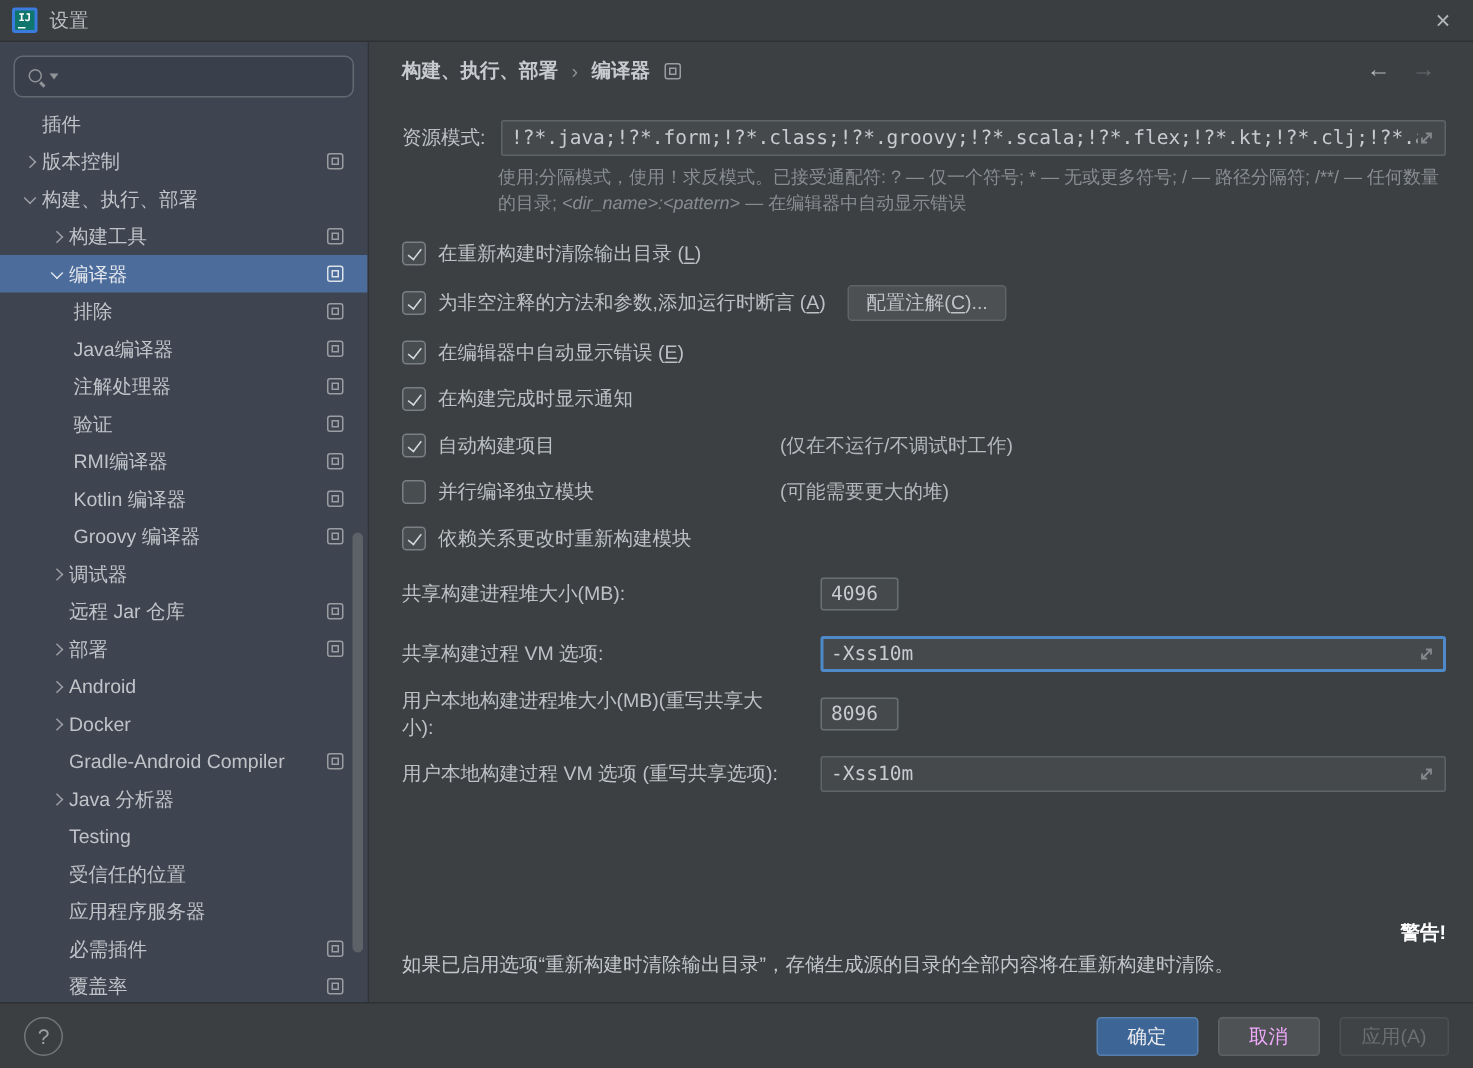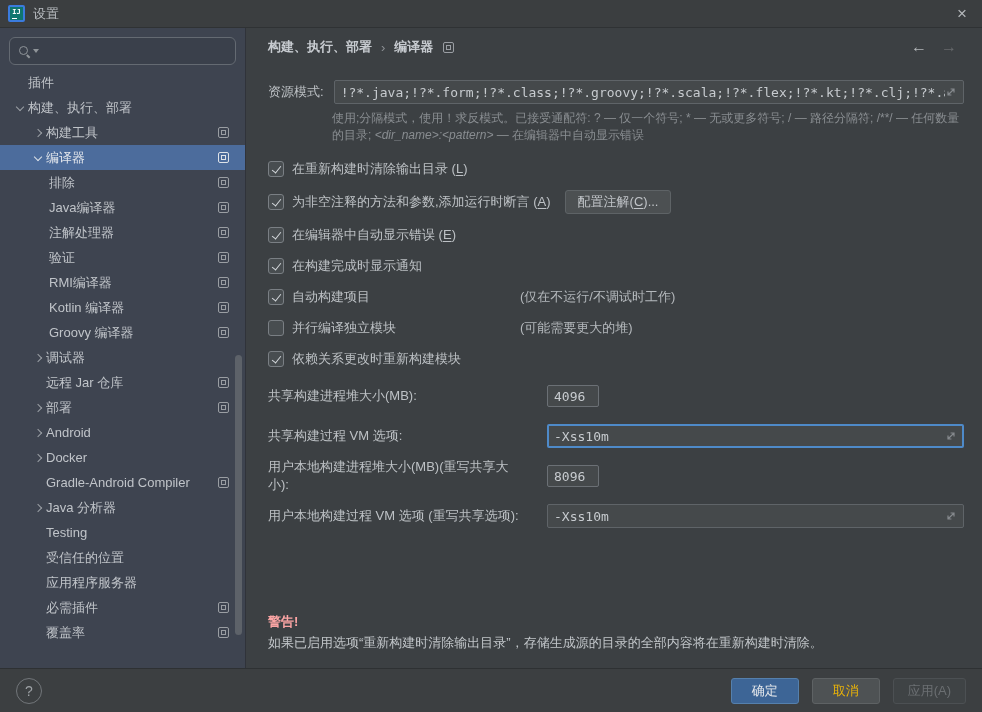--- a/index.html
+++ b/index.html
@@ -75,31 +75,31 @@
   .cb { width:16px; height:16px; background:#484d50; border:1px solid #7a7f84; border-radius:3px; position:relative; flex:0 0 16px; margin-right:8px; cursor:pointer; }
   .cb.checked::after { content:""; position:absolute; left:5px; top:1.5px; width:4px; height:8px; border-right:1.6px solid #d6dade; border-bottom:1.6px solid #d6dade; transform:rotate(38deg); }
   .cb-note { color:#b4b8bc; }
   .small-btn { margin-left:14px; height:24px; padding:0 12px; background:#4c5052; border:1px solid #5e6366; border-radius:3px; color:#c0c4c8; font-size:13px; cursor:pointer; font-family:inherit; }
 
   .f-row { display:flex; align-items:center; margin-top:14px; height:26px;gap:27px; }
   .f-label { flex:0 0 252px; }
   .num-input { width:52px; height:22px; background:#45494b; border:1px solid #6b7075; border-radius:2px; color:#c7cbcf; font-family:"DejaVu Sans Mono", monospace; font-size:13px; padding:0 6px; outline:none; }
 
   .warning { margin-top:auto; padding-bottom:16px; }
-  .warning-title { font-weight:700; color:#fca5a5; }
+  .warning-title { font-weight:700; color:#ffffff;text-align:right; }
   .warning-text { margin-top:3px; color:#c2c6ca; }
 
   
   .footer { flex:0 0 44px; border-top:1px solid #2e3133; background:#3c3f41; display:flex; align-items:center; padding:0 16px; }
   .help-btn { width:26px; height:26px; border:1px solid #72767a; border-radius:50%; color:#9da1a5; display:flex; align-items:center; justify-content:center; font-size:14px; cursor:pointer; }
   .footer-spacer { flex:1; }
   .btns { display:flex; gap:13px; }
   .btn { height:26px; min-width:68px; padding:0 14px; border-radius:3px; font-size:13px; cursor:pointer; font-family:inherit; }
   .btn-ok { background:#3d6596; border:1px solid #5580ad; color:#e8eaec; }
-  .btn-cancel { background:#4e5254; border:1px solid #5e6264; color:#eab308; }
+  .btn-cancel { background:#4e5254; border:1px solid #5e6264; color:#f0abfc; }
   .btn-apply { background:#3f4345; border:1px solid #4c5053; color:#6b6f72; cursor:default; }
 </style>
 </head>
 <body>
 
 <div class="window">
 
   <div class="titlebar">
     <span class="appicon">
         <span class="appicon-txt">IJ</span>
@@ -117,20 +117,26 @@
           <span class="mag"></span>
           <span class="mag-caret"></span>
           <input class="search-input" placeholder="" style="">
         </div>
       </div>
       <div class="tree">
         <div class="tree-row lv1">
             <span class="chev"></span>
             <span class="tree-label">插件</span>
             <span class="tree-spacer"></span>
+          </div>
+        <div class="tree-row lv1">
+            <span class="chev right"></span>
+            <span class="tree-label">版本控制</span>
+            <span class="tree-spacer"></span>
+            <span class="gear-icon"></span>
           </div>
         <div class="tree-row lv1">
             <span class="chev down"></span>
             <span class="tree-label">构建、执行、部署</span>
             <span class="tree-spacer"></span>
           </div>
         <div class="tree-row lv2">
             <span class="chev right"></span>
             <span class="tree-label">构建工具</span>
             <span class="tree-spacer"></span>

